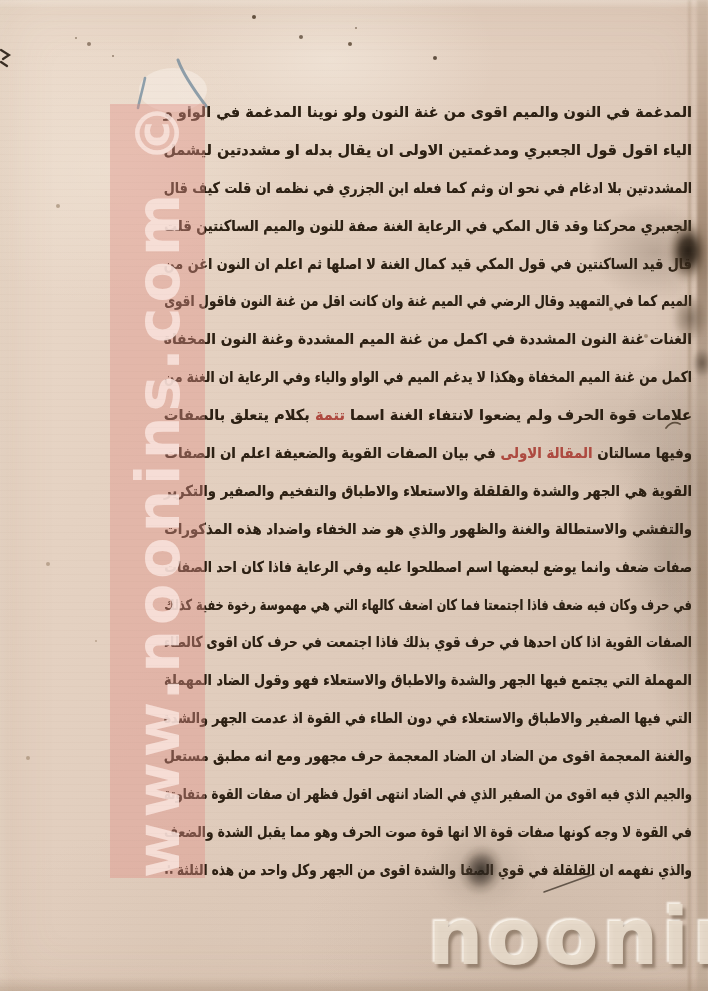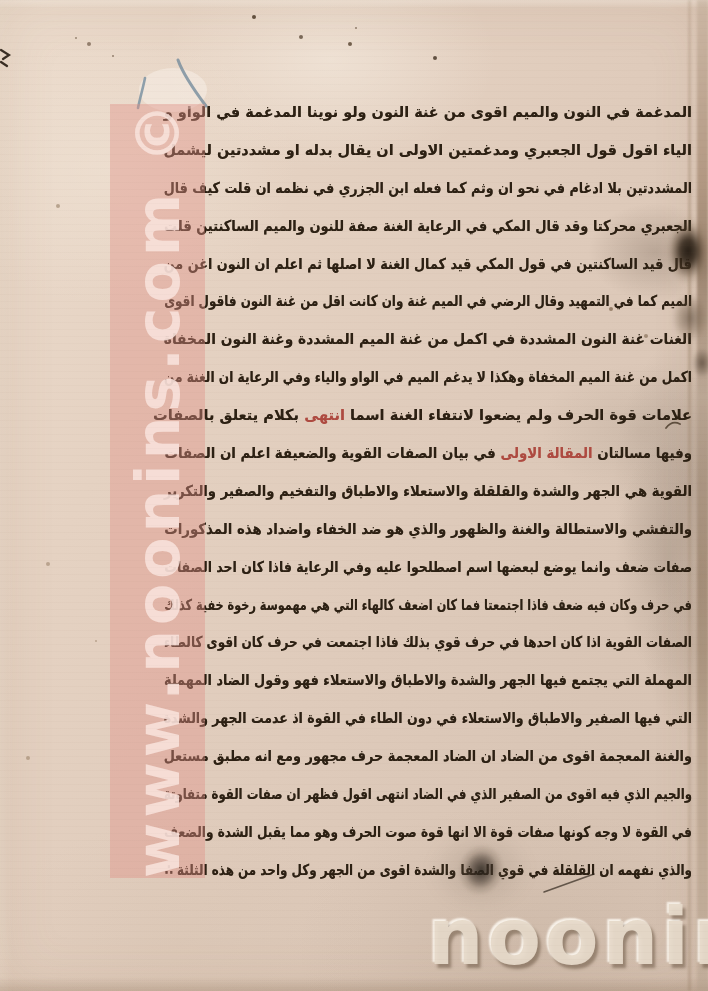--- a/index.html
+++ b/index.html
@@ -90,21 +90,21 @@
 
   <div class="text-block" id="text-block">
       <div class="line" style="transform: scaleX(0.962);"><span>المدغمة في النون والميم اقوى من غنة النون ولو نوينا المدغمة في الواو و</span></div>
       <div class="line" style="transform: scaleX(0.962);"><span>الياء اقول قول الجعبري ومدغمتين الاولى ان يقال بدله او مشددتين ليشمل</span></div>
       <div class="line" style="transform: scaleX(0.846);"><span>المشددتين بلا ادغام في نحو ان وثم كما فعله ابن الجزري في نظمه ان قلت كيف قال</span></div>
       <div class="line" style="transform: scaleX(0.866);"><span>الجعبري محركتا وقد قال المكي في الرعاية الغنة صفة للنون والميم الساكنتين قلت</span></div>
       <div class="line" style="transform: scaleX(0.853);"><span>قال قيد الساكنتين في قول المكي قيد كمال الغنة لا اصلها ثم اعلم ان النون اغن من</span></div>
       <div class="line" style="transform: scaleX(0.794);"><span>الميم كما في التمهيد وقال الرضي في الميم غنة وان كانت اقل من غنة النون فاقول اقوى</span></div>
       <div class="line" style="transform: scaleX(0.917);"><span>الغنات غنة النون المشددة في اكمل من غنة الميم المشددة وغنة النون المخفاة</span></div>
       <div class="line" style="transform: scaleX(0.809);"><span>اكمل من غنة الميم المخفاة وهكذا لا يدغم الميم في الواو والياء وفي الرعاية ان الغنة من</span></div>
-      <div class="line" style="transform: scaleX(0.972);"><span>علامات قوة الحرف ولم يضعوا لانتفاء الغنة اسما </span><span class="rubric">انتهى</span><span> بكلام يتعلق بالصفات</span></div>
+      <div class="line" style="transform: scaleX(0.972);"><span>علامات قوة الحرف ولم يضعوا لانتفاء الغنة اسما </span><span class="rubric">تتمة</span><span> بكلام يتعلق بالصفات</span></div>
       <div class="line" style="transform: scaleX(0.89);"><span>وفيها مسالتان </span><span class="rubric">المقالة الاولى</span><span> في بيان الصفات القوية والضعيفة اعلم ان الصفات</span></div>
       <div class="line" style="transform: scaleX(0.88);"><span>القوية هي الجهر والشدة والقلقلة والاستعلاء والاطباق والتفخيم والصفير والتكرير</span></div>
       <div class="line" style="transform: scaleX(0.889);"><span>والتفشي والاستطالة والغنة والظهور والذي هو ضد الخفاء واضداد هذه المذكورات</span></div>
       <div class="line" style="transform: scaleX(0.835);"><span>صفات ضعف وانما يوضع لبعضها اسم اصطلحوا عليه وفي الرعاية فاذا كان احد الصفات</span></div>
       <div class="line" style="transform: scaleX(0.751);"><span>في حرف وكان فيه ضعف فاذا اجتمعتا فما كان اضعف كالهاء التي هي مهموسة رخوة خفية كذلك</span></div>
       <div class="line" style="transform: scaleX(0.804);"><span>الصفات القوية اذا كان احدها في حرف قوي بذلك فاذا اجتمعت في حرف كان اقوى كالطاء</span></div>
       <div class="line" style="transform: scaleX(0.854);"><span>المهملة التي يجتمع فيها الجهر والشدة والاطباق والاستعلاء فهو وقول الضاد المهملة</span></div>
       <div class="line" style="transform: scaleX(0.837);"><span>التي فيها الصفير والاطباق والاستعلاء في دون الطاء في القوة اذ عدمت الجهر والشدة</span></div>
       <div class="line" style="transform: scaleX(0.856);"><span>والغنة المعجمة اقوى من الضاد ان الضاد المعجمة حرف مجهور ومع انه مطبق مستعل</span></div>
       <div class="line" style="transform: scaleX(0.779);"><span>والجيم الذي فيه اقوى من الصفير الذي في الضاد انتهى اقول فظهر ان صفات القوة متفاوتة</span></div>

